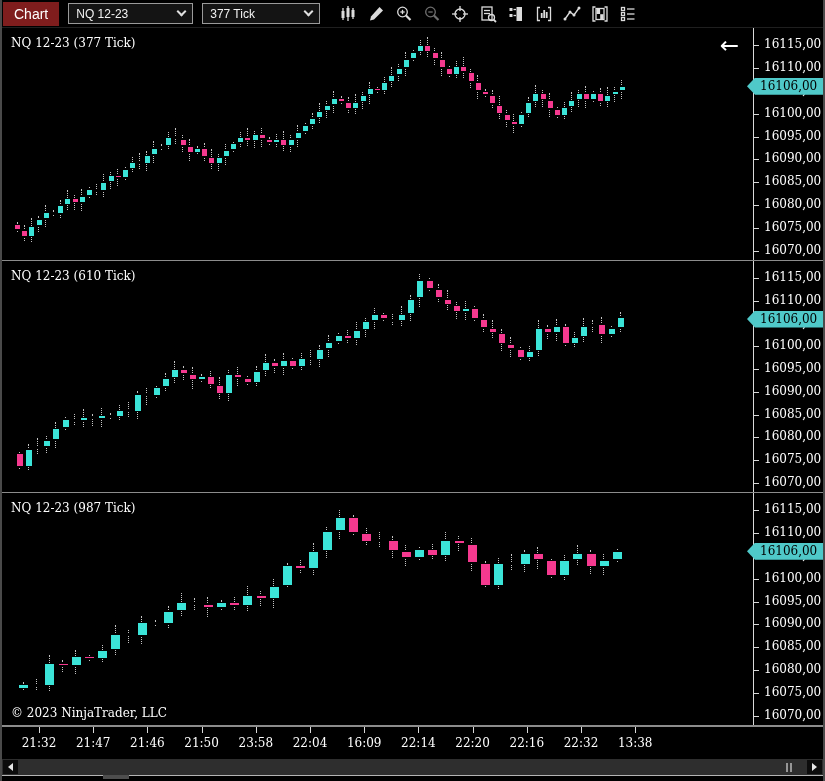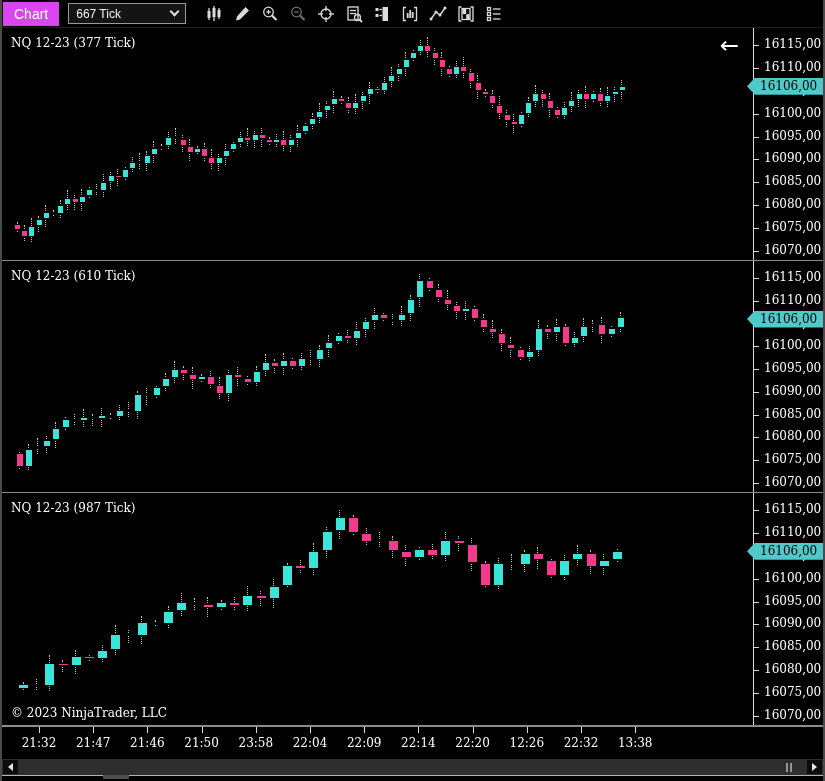--- a/index.html
+++ b/index.html
@@ -54,23 +54,27 @@
   
   .bottom-strip{position:relative;height:6px;background:#000;border-top:1px solid #b5b5b5;}
   .bottom-strip .blk{position:absolute;left:101px;top:-1px;width:26px;height:4px;background:#4d4d4d;}
 </style>
 </head>
 <body>
 
 <div class="window">
 
   <div class="toolbar">
-    <div class="chart-tab" style="background: #d946ef;">Chart</div>
+    <div class="chart-tab" style="background: #7f1d1d;">Chart</div>
+    <div class="dropdown instrument">
+      <span>NQ 12-23</span>
+      <span class="caret"></span>
+    </div>
     <div class="dropdown interval">
-      <span>667 Tick</span>
+      <span>377 Tick</span>
       <span class="caret"></span>
     </div>
     <div class="icons" id="icons">
         <span>
           <svg width="20" height="20">
             <line x1="5" y1="4" x2="5" y2="16" stroke="#dcdcdc" stroke-width="1.3" fill="none"></line>
             <line x1="10" y1="2" x2="10" y2="17" stroke="#dcdcdc" stroke-width="1.3" fill="none"></line>
             <line x1="15" y1="4" x2="15" y2="15" stroke="#dcdcdc" stroke-width="1.3" fill="none"></line>
             <rect x="3.5" y="7" width="3" height="7" fill="#dcdcdc"></rect>
             <rect x="8.5" y="4" width="3" height="9" fill="#dcdcdc"></rect>
@@ -656,27 +660,27 @@
       <div class="tlabel" style="left: 91.2px;">21:47</div>
       <div class="ttick" style="left: 145.4px;"></div>
       <div class="tlabel" style="left: 145.4px;">21:46</div>
       <div class="ttick" style="left: 199.6px;"></div>
       <div class="tlabel" style="left: 199.6px;">21:50</div>
       <div class="ttick" style="left: 253.8px;"></div>
       <div class="tlabel" style="left: 253.8px;">23:58</div>
       <div class="ttick" style="left: 308px;"></div>
       <div class="tlabel" style="left: 308px;">22:04</div>
       <div class="ttick" style="left: 362.2px;"></div>
-      <div class="tlabel" style="left: 362.2px;">22:09</div>
+      <div class="tlabel" style="left: 362.2px;">16:09</div>
       <div class="ttick" style="left: 416.4px;"></div>
       <div class="tlabel" style="left: 416.4px;">22:14</div>
       <div class="ttick" style="left: 470.6px;"></div>
       <div class="tlabel" style="left: 470.6px;">22:20</div>
       <div class="ttick" style="left: 524.8px;"></div>
-      <div class="tlabel" style="left: 524.8px;">12:26</div>
+      <div class="tlabel" style="left: 524.8px;">22:16</div>
       <div class="ttick" style="left: 579px;"></div>
       <div class="tlabel" style="left: 579px;">22:32</div>
       <div class="ttick" style="left: 633.2px;"></div>
       <div class="tlabel" style="left: 633.2px;">13:38</div>
     </div>
 
   <div class="scrollbar">
     <div class="sb-btn">
         <span class="tri-left"></span>
       </div>

